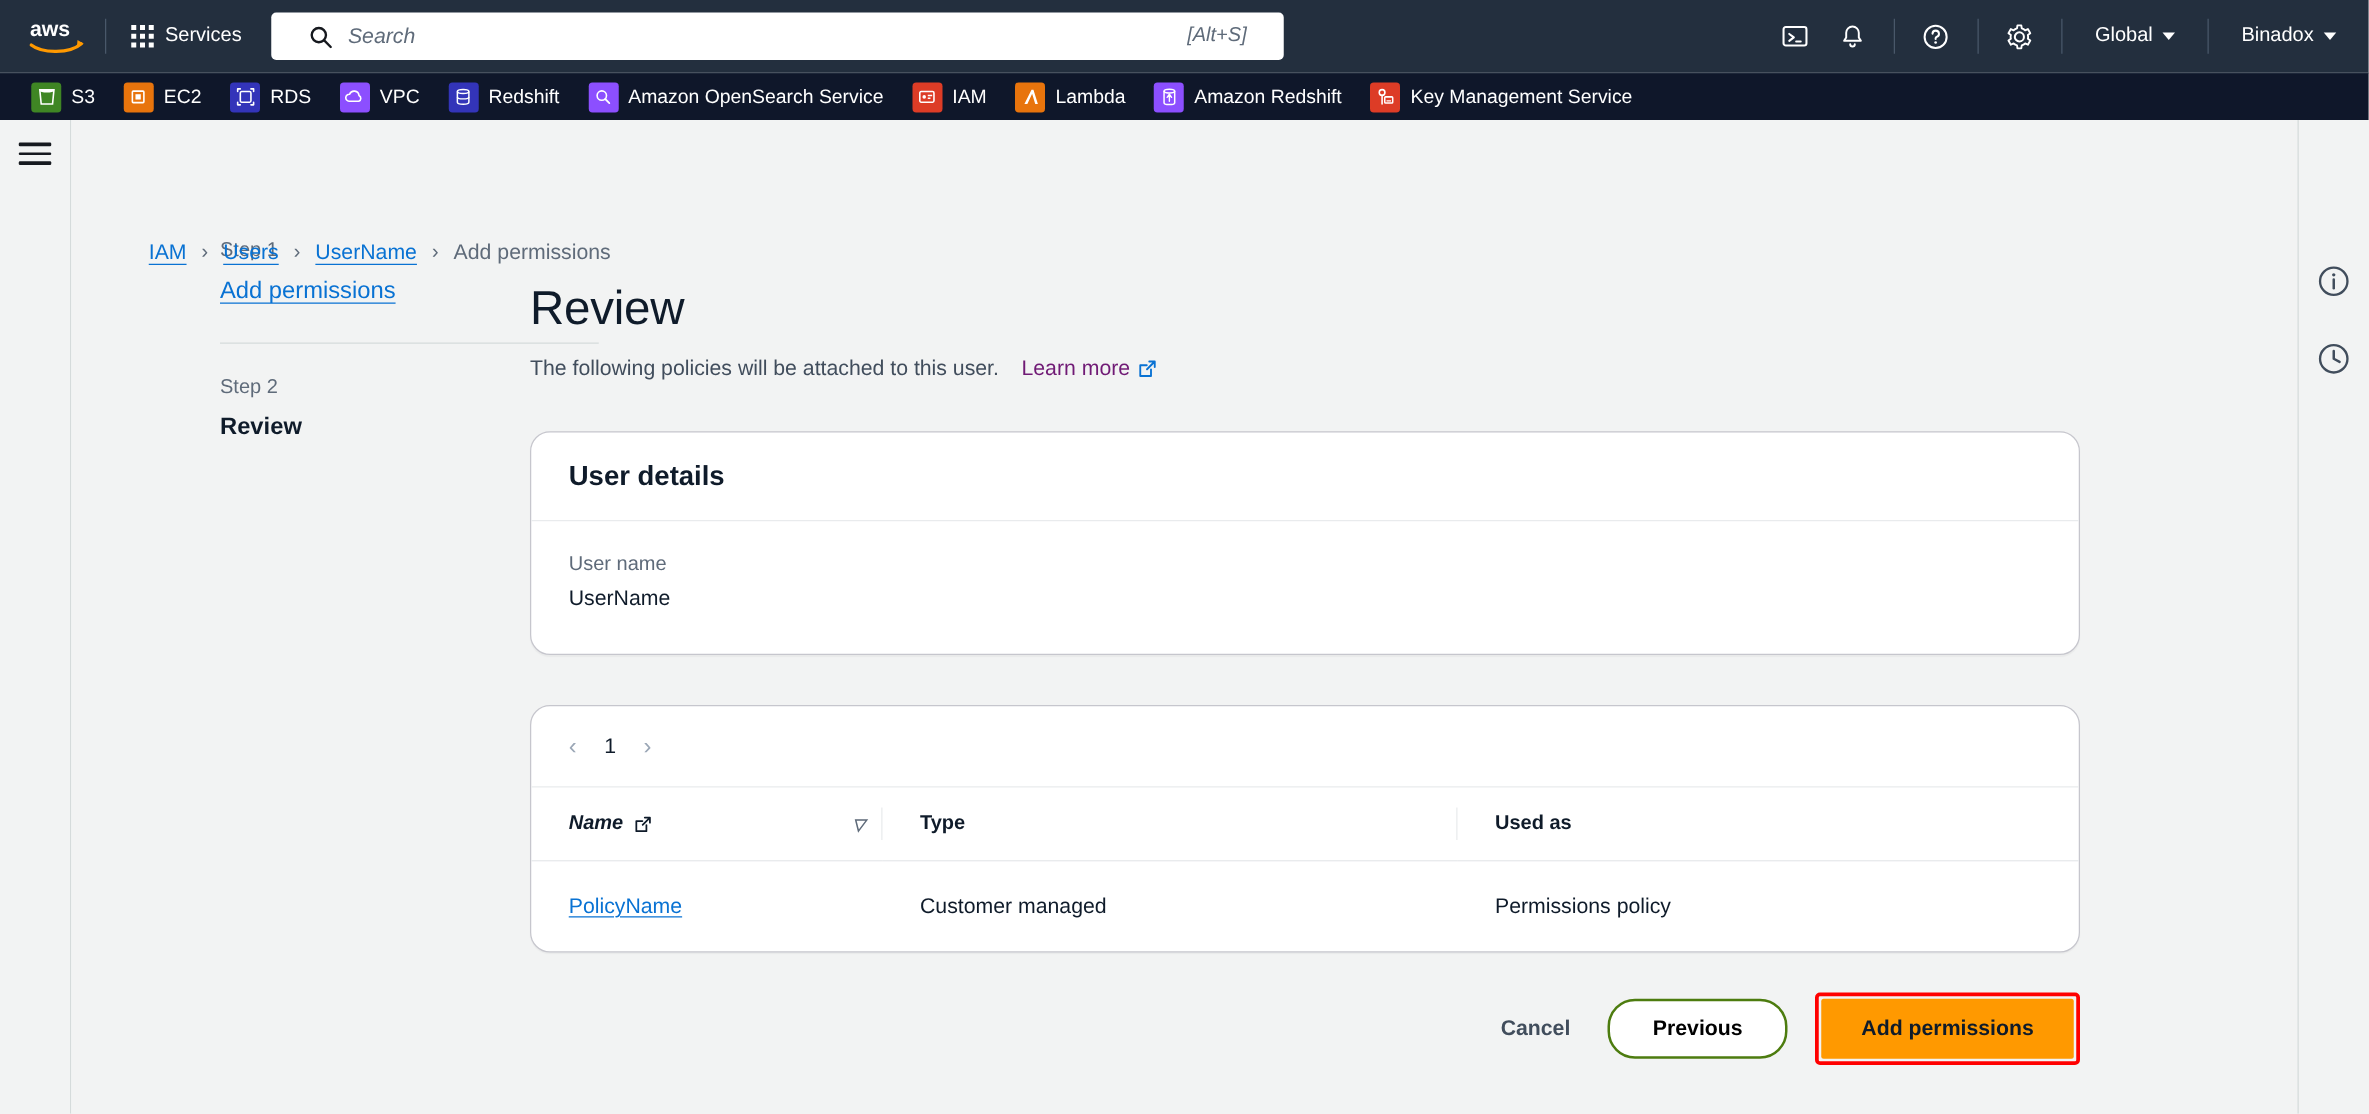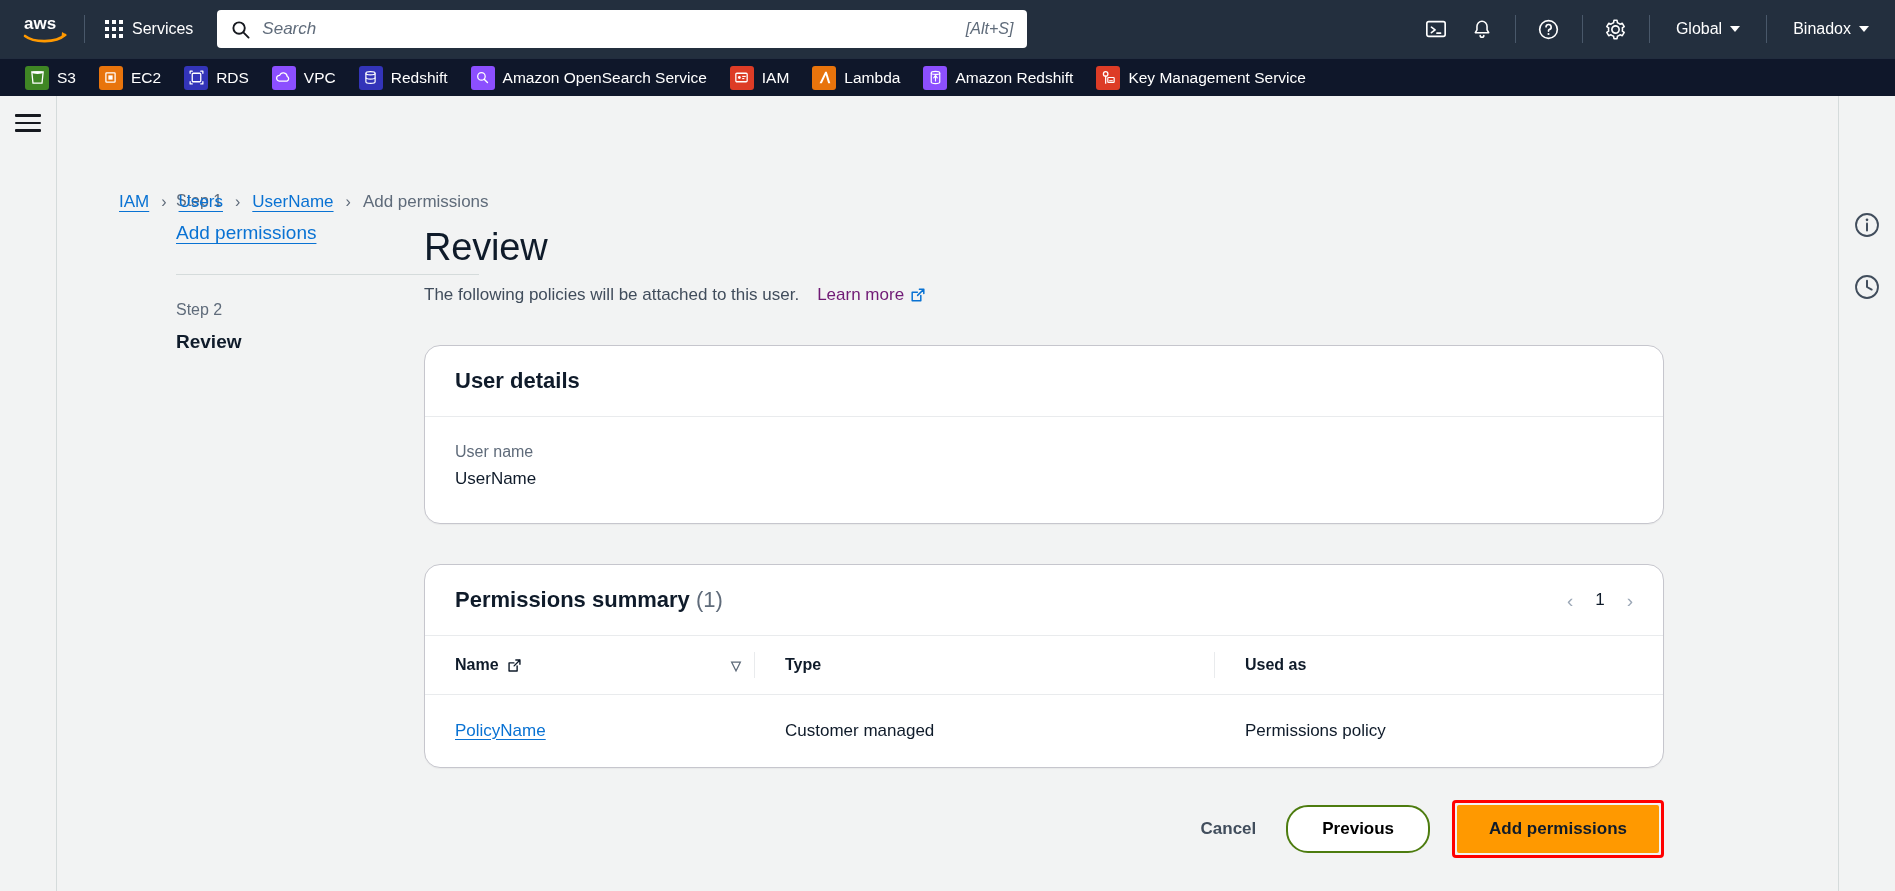--- a/index.html
+++ b/index.html
@@ -18,21 +18,21 @@
   .aws-logo { width: 56px; height: 34px; display: flex; align-items: center; justify-content: center; cursor: pointer; }
   .nav-div { width: 1px; height: 28px; background: #49586a; margin: 0 10px; }
   .svc-btn {
     display: flex; align-items: center; gap: 9px; color: #fff;
     font-size: 16px; padding: 8px 10px; cursor: pointer; border-radius: 2px;
   }
   .grid9 { display: grid; grid-template-columns: repeat(3, 4px); grid-template-rows: repeat(3, 4px); gap: 3px; }
   .grid9 i { background: #fff; display: block; width: 4px; height: 4px; }
   #search-wrap {
     flex: 0 0 810px; height: 38px; background: #fff; border-radius: 4px;
-    display: flex; align-items: center; padding: 0 14px; margin-left: 14px;
+    display: flex; align-items: center; padding: 0 30px; margin-left: 14px;
   }
   #search-input {
     flex: 1; border: none; outline: none; font-size: 17px;
     font-family: "Liberation Sans", sans-serif; color: #16191f; background: transparent;
   }
   #search-input::placeholder { color: #5f6b7a; font-style: italic; }
   .kbd-hint { color: #5f6b7a; font-size: 16px; font-style: italic; }
   .nav-right { margin-left: auto; display: flex; align-items: center; }
   .nav-icon { width: 46px; height: 40px; display: flex; align-items: center; justify-content: center; cursor: pointer; }
   .nav-text {
@@ -112,21 +112,21 @@
   .pager { display: flex; align-items: center; gap: 22px; color: #5f6b7a; font-size: 17px; }
   .pg-arrow { cursor: pointer; font-size: 19px; line-height: 1; color: #9ba7b6; }
   .pg-num { color: #0f1b2a; font-size: 17px; cursor: pointer; }
 
   table { width: 100%; border-collapse: collapse; }
   th {
     text-align: left; font-size: 16px; font-weight: bold; color: #0f1b2a;
     padding: 20px 0 20px 30px; border-bottom: 1px solid #e9ebed;
     white-space: nowrap; position: relative;
   }
-  th.col-name { width: 330px; }
+  th.col-name { width: 281px; font-style: italic; }
   th.col-type { width: 460px; }
   th .hdr { display: flex; align-items: center; gap: 8px; }
   .sort-ico { margin-left: auto; margin-right: 14px; color: #5f6b7a; font-size: 13px; cursor: pointer; }
   th.divider::after {
     content: ""; position: absolute; right: 0; top: 16px; bottom: 16px;
     width: 1px; background: #e9ebed;
   }
   td { font-size: 17px; color: #0f1b2a; padding: 26px 0 26px 30px; }
   td a { color: #0972d3; text-decoration: underline; text-underline-offset: 3px; cursor: pointer; }
 
@@ -371,24 +371,20 @@
           <span class="card-title">User details</span>
         </div>
         <div class="card-body">
           <div class="field-label">User name</div>
           <div class="field-value">UserName</div>
         </div>
       </div>
 
       <div class="card">
         <div class="card-head">
-          <span class="card-title">
-            <span>Permissions summary</span>
-            <span class="count">(1)</span>
-          </span>
           <div class="pager">
             <span class="pg-arrow">‹</span>
             <span class="pg-num">1</span>
             <span class="pg-arrow">›</span>
           </div>
         </div>
         <table>
           <thead>
             <tr>
               <th class="col-name divider">

